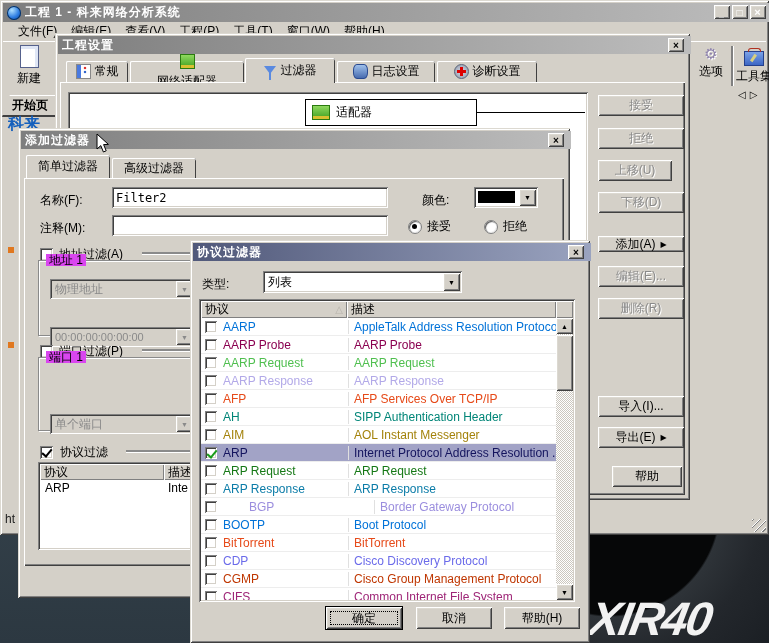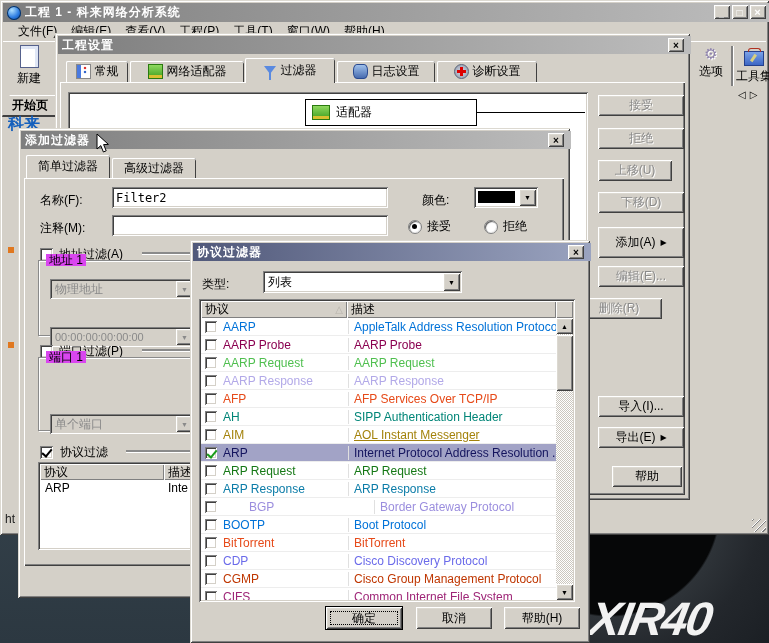--- a/index.html
+++ b/index.html
@@ -164,21 +164,21 @@
   <div class="abs frame" style="left:55px;top:33px;width:635px;height:467px;z-index:2;">
     <div class="abs tbar t-ina" style="left:3px;top:3px;width:629px;height:18px;">
       <span>工程设置</span>
     </div>
     <span class="btn xbtn" style="top:5px;right:6px;">×</span>
 
     <div class="tab" style="left:11px;top:28px;width:62px;height:21px;">
       <span class="ic ic-general"></span>
       <span>常规</span>
     </div>
-    <div class="tab" style="left:75px;top:28px;width:114px;height:21px;">
+    <div class="tab" style="left:75px;top:28px;width:114px;height:21px;flex-direction:column;">
       <span class="ic ic-adapter"></span>
       <span>网络适配器</span>
     </div>
     <div class="tab on" style="left:190px;top:25px;width:90px;height:25px;">
       <span class="ic">
           <span class="ic-funnel" style="position:absolute;left:0;top:2px;"></span>
         </span>
       <span>过滤器</span>
     </div>
     <div class="tab" style="left:282px;top:28px;width:98px;height:21px;">
@@ -210,28 +210,28 @@
       </div>
     <div class="btn dis abs" style="left:543px;top:95px;width:86px;height:21px;">
         <span>拒绝</span>
       </div>
     <div class="btn dis abs" style="left:543px;top:127px;width:74px;height:21px;">
         <span>上移(U)</span>
       </div>
     <div class="btn dis abs" style="left:543px;top:159px;width:86px;height:21px;">
         <span>下移(D)</span>
       </div>
-    <div class="btn abs" style="left:543px;top:194px;width:86px;height:31px;gap:5px;">
+    <div class="btn abs" style="left:543px;top:203px;width:86px;height:16px;gap:5px;">
       <span>添加(A)</span>
       <span style="font-size:8px;">▶</span>
     </div>
     <div class="btn dis abs" style="left:543px;top:233px;width:86px;height:21px;">
         <span>编辑(E)...</span>
       </div>
-    <div class="btn dis abs" style="left:521px;top:265px;width:86px;height:21px;">
+    <div class="btn dis abs" style="left:543px;top:265px;width:86px;height:21px;">
         <span>删除(R)</span>
       </div>
     <div class="btn abs" style="left:543px;top:363px;width:86px;height:21px;">
         <span>导入(I)...</span>
       </div>
     <div class="btn abs" style="left:543px;top:394px;width:86px;height:21px;gap:5px;">
       <span>导出(E)</span>
       <span style="font-size:8px;">▶</span>
     </div>
     <div class="btn abs" style="left:513px;top:433px;width:12px;height:21px;"></div>
@@ -381,21 +381,21 @@
             <span class="pdesc" style="color: rgb(230, 74, 25);">AFP Services Over TCP/IP</span>
           </div>
         <div class="plrow" data-selected="false">
             <span class="cb green" data-checked="false"></span>
             <span class="pname" style="color: rgb(0, 133, 119);">AH</span>
             <span class="pdesc" style="color: rgb(0, 133, 119);">SIPP Authentication Header</span>
           </div>
         <div class="plrow" data-selected="false">
             <span class="cb green" data-checked="false"></span>
             <span class="pname" style="color: rgb(163, 130, 10);">AIM</span>
-            <span class="pdesc" style="color: rgb(163, 130, 10); text-decoration: underline;">AOL Instant Messenger</span>
+            <span class="pdesc" style="color: rgb(163, 130, 10);">AOL Instant Messenger</span>
           </div>
         <div class="plrow" data-selected="true">
             <span class="cb green" data-checked="true"></span>
             <span class="pname" style="color: rgb(20, 20, 94);">ARP</span>
             <span class="pdesc" style="color: rgb(20, 20, 94);">Internet Protocol Address Resolution ...</span>
           </div>
         <div class="plrow" data-selected="false">
             <span class="cb green" data-checked="false"></span>
             <span class="pname" style="color: rgb(21, 120, 21);">ARP Request</span>
             <span class="pdesc" style="color: rgb(21, 120, 21);">ARP Request</span>

